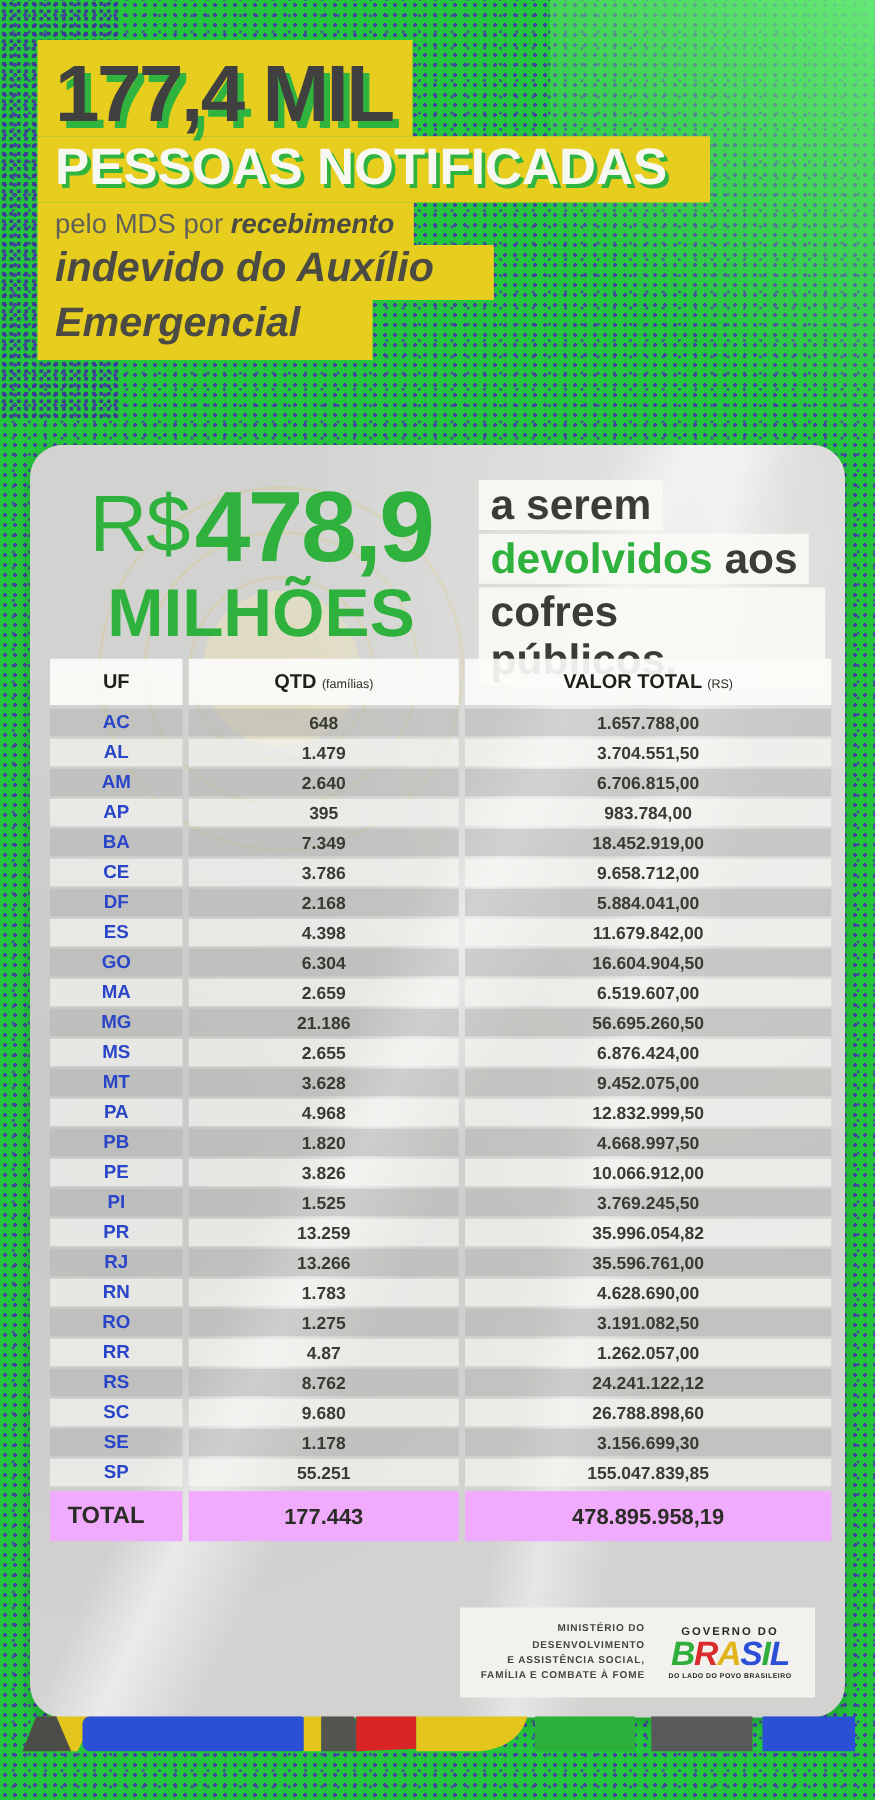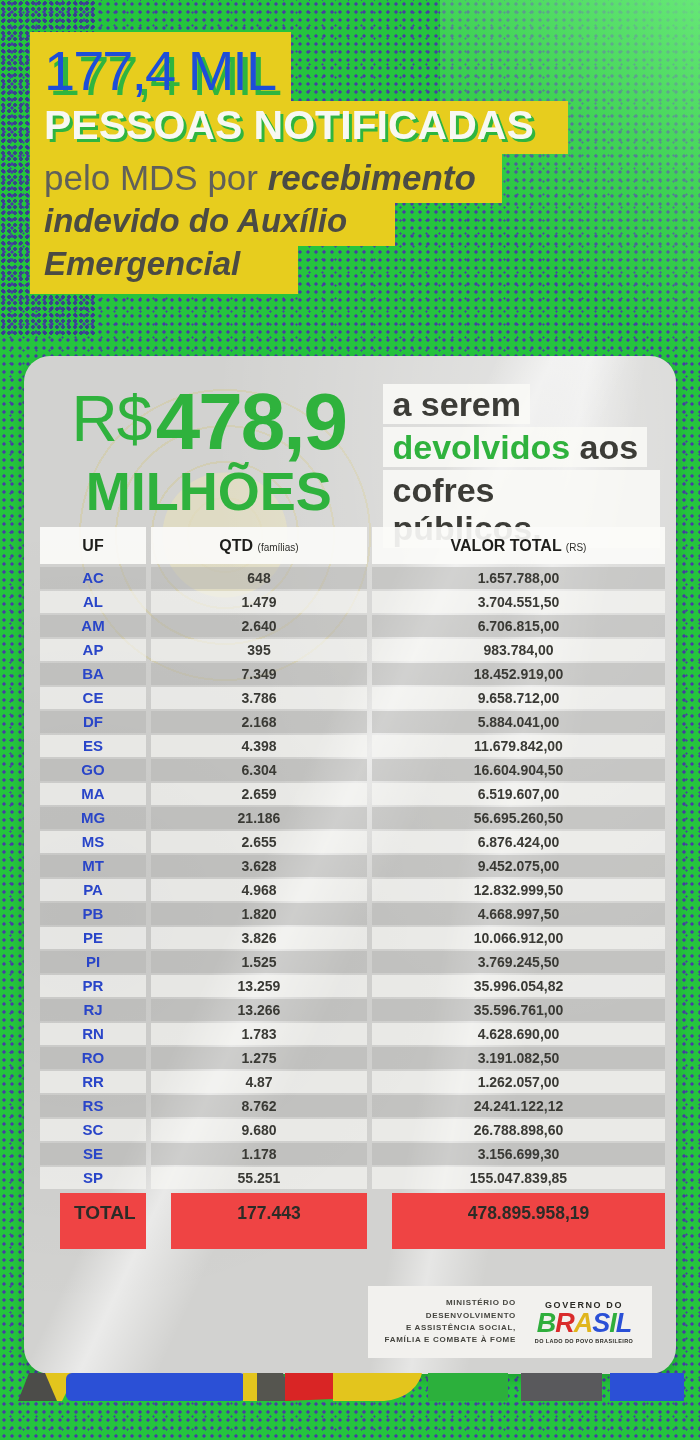--- a/index.html
+++ b/index.html
@@ -20,30 +20,30 @@
   }
   .dots-patch{
     position:absolute;left:0;top:0;width:96px;height:336px;
     background-image:radial-gradient(circle, #3a2f96 1.6px, transparent 1.8px);
     background-size:6px 6px;opacity:.85;pointer-events:none;
   }
   
   .headline{position:absolute;left:30px;top:32px;}
   .hl-line{display:table;background:#e7cd1e;}
   .hl-big{
-    font-size:56px;line-height:.98;font-weight:400;letter-spacing:-2px;
-    color:#1d4ed8;text-shadow:5px 5px 0 #2fb53f;
+    font-size:64px;line-height:.98;font-weight:700;letter-spacing:-2px;
+    color:#404040;text-shadow:5px 5px 0 #2fb53f;
     padding:12px 16px 2px 14px;
   }
   .hl-sub{
     font-size:41px;line-height:1;font-weight:900;letter-spacing:0;
     color:#f8f8f2;text-shadow:3px 3px 0 #2fb53f;
     padding:4px 34px 8px 14px;
   }
-  .hl-s3{font-size:35px;line-height:1.08;padding:5px 26px 6px 14px;color:#60605a;font-weight:400;}
+  .hl-s3{font-size:22px;line-height:1.08;padding:5px 16px 6px 14px;color:#60605a;font-weight:400;}
   .hl-s3 b{color:#4b4b44;font-weight:800;font-style:italic;}
   .hl-s4{font-size:33px;line-height:1.08;padding:0 48px 8px 14px;color:#4b4b44;font-weight:800;font-style:italic;}
   .hl-s5{font-size:33px;line-height:1.08;padding:0 58px 12px 14px;color:#4b4b44;font-weight:800;font-style:italic;}
   
   .card{
     position:absolute;left:24px;top:356px;width:652px;height:1018px;
     background:#d2d2d0;border-radius:26px;box-shadow:0 5px 12px rgba(0,0,0,.2);
     overflow:hidden;
   }
   .card .texture{
@@ -78,22 +78,22 @@
                font-size:16px;font-weight:800;color:#1e1e1b;}
   .thead .sub{font-weight:400;font-size:10px;color:#2e2e2a;}
   .rows{margin-top:3px;}
   .trow{display:grid;grid-template-columns:106px 216px 1fr;column-gap:5px;margin-top:2px;}
   .trow:first-child{margin-top:0;}
   .trow .cell{height:22px;line-height:22px;text-align:center;font-size:14px;font-weight:700;color:#3a3a35;}
   .trow:nth-child(odd) .cell{background:rgba(178,178,175,.48);}
   .trow:nth-child(even) .cell{background:rgba(248,248,245,.62);}
   .trow .uf{color:#2945c8;font-size:15px;}
   .total{margin-top:4px;}
-  .total .cell{background:#ef4444;height:56px;line-height:40px;text-align:center;
-               font-size:17.5px;font-weight:800;color:#2c2c27;margin-left:20px;}
+  .total .cell{background:#f0abfc;height:40px;line-height:40px;text-align:center;
+               font-size:17.5px;font-weight:800;color:#2c2c27;}
   .total .cell.lbl{text-align:left;padding-left:14px;font-size:19px;}
   
   .gov-box{
     position:absolute;left:344px;top:930px;width:284px;height:72px;background:#f2f1ee;
     display:flex;align-items:center;justify-content:flex-end;gap:10px;padding:4px 10px;box-sizing:border-box;
   }
   .min-text{font-size:8px;font-weight:800;letter-spacing:.7px;line-height:1.55;text-align:right;color:#45453f;}
   .gov{width:116px;text-align:center;}
   .gov-top{font-size:9px;font-weight:800;letter-spacing:1.6px;color:#2a2a25;}
   .gov-name{font-size:27px;font-weight:900;font-style:italic;letter-spacing:-1px;line-height:1;}

